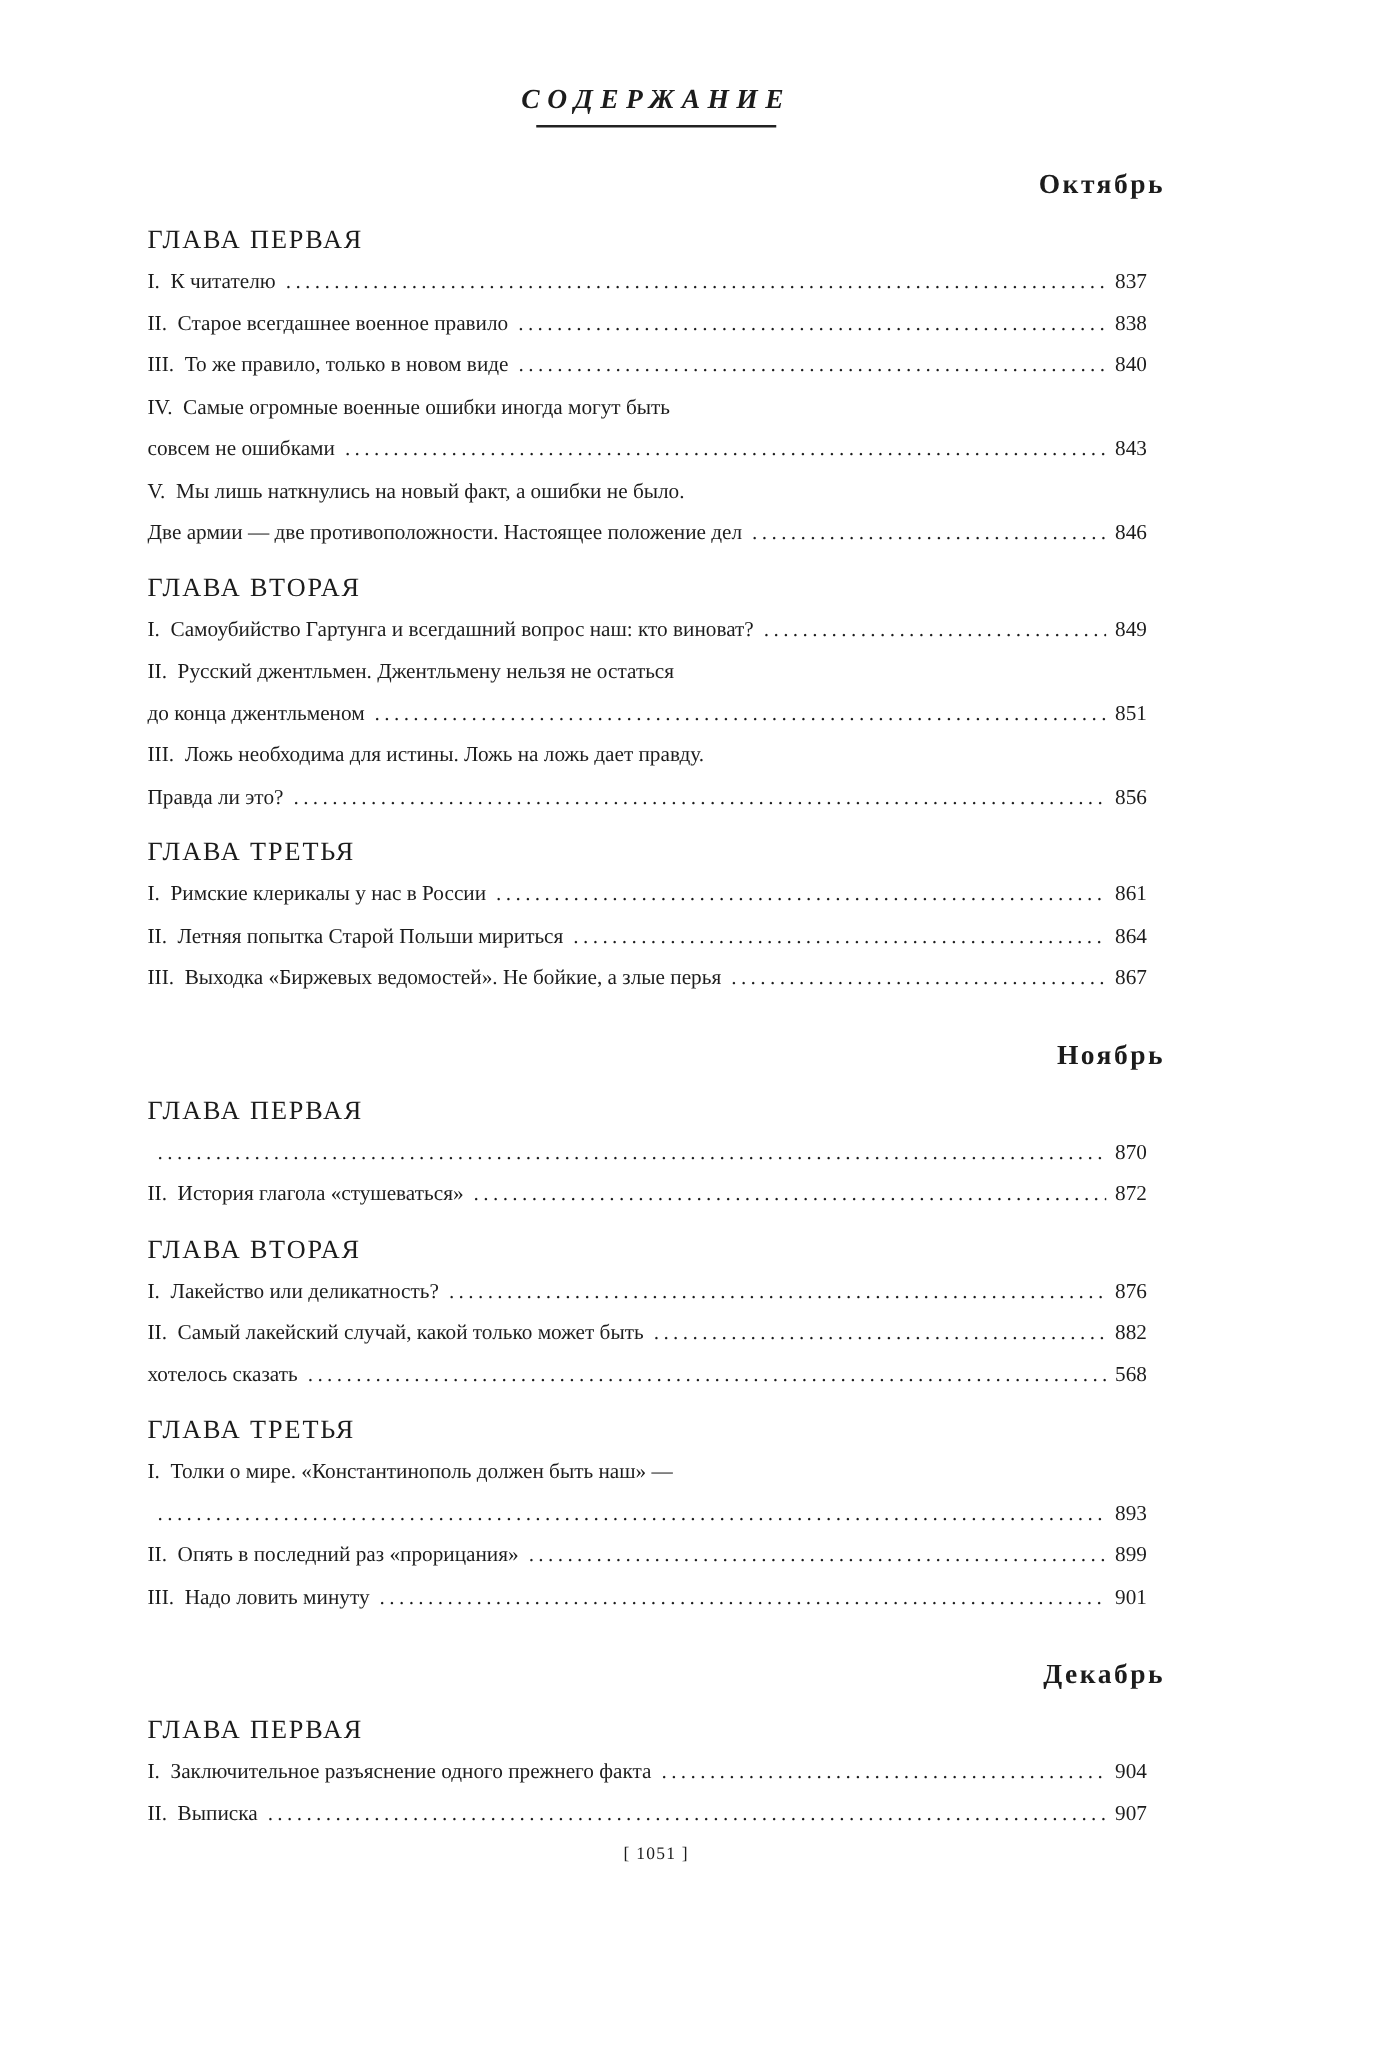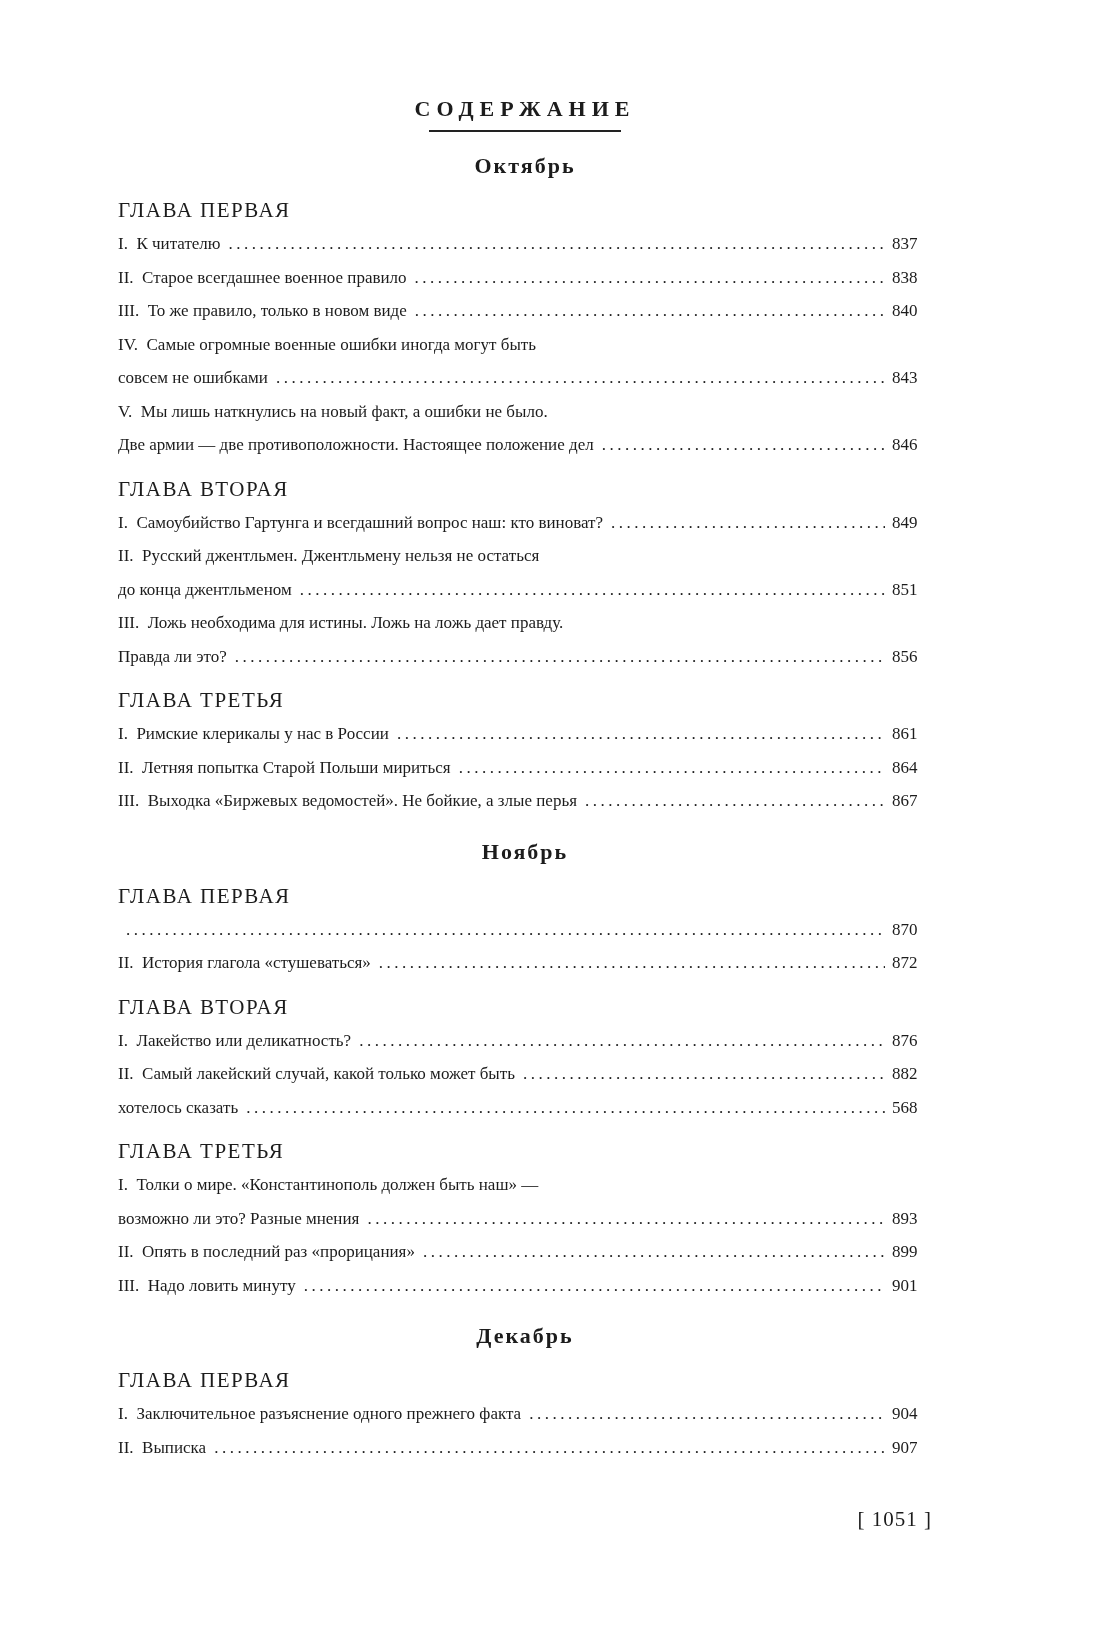--- a/index.html
+++ b/index.html
@@ -17,38 +17,39 @@
     left: 118px;
     top: 0;
     width: 814px;
     height: 1650px;
   }
   .doc-title {
     text-align: center;
     font-weight: bold;
     font-size: 22px;
     letter-spacing: 6px;
-    padding-top: 96px;
+    padding-top: 66px;
     line-height: 26px;
+    font-style: italic;
   }
   .title-rule {
     width: 192px;
     height: 2px;
     background: #222222;
     margin: 8px auto 0 auto;
   }
   .toc {
     margin-top: 6px;
   }
   .section-title {
-    text-align: center;
+    text-align: right;
     font-weight: bold;
     font-size: 22px;
     letter-spacing: 2px;
-    margin-top: 17px;
+    margin-top: 28px;
     margin-bottom: 2px;
     line-height: 34px;
   }
   .chapter-title {
     font-size: 21px;
     letter-spacing: 1.5px;
     margin-top: 11px;
     line-height: 33px;
   }
   .toc-entry { margin: 0; }
@@ -78,24 +79,23 @@
     flex: 0 0 auto;
     min-width: 40px;
     text-align: left;
     white-space: pre;
   }
   .page-footer {
     position: absolute;
     top: 1476px;
     left: 0;
     width: 100%;
-    text-align: right;
-    font-size: 21px;
+    text-align: center;
+    font-size: 14px;
     letter-spacing: 1px;
-    margin-top: 31px;
   }
 </style>
 </head>
 <body>
 
 <div class="page">
   <div class="doc-title">СОДЕРЖАНИЕ</div>
   <div class="title-rule"></div>
   <div class="toc">
       <div class="toc-section">
@@ -156,21 +156,21 @@
         </div>
         <div class="toc-entry">
           <div class="entry-line entry-last"><span class="entry-text">II.  Самый лакейский случай, какой только может быть</span><span class="dots">..........................................................................................................................................................................</span><span class="pagenum">882</span></div>
         </div>
         <div class="toc-entry">
           <div class="entry-line entry-last"><span class="entry-text">хотелось сказать</span><span class="dots">..........................................................................................................................................................................</span><span class="pagenum">568</span></div>
         </div>
         <div class="chapter-title">ГЛАВА ТРЕТЬЯ</div>
         <div class="toc-entry">
           <div class="entry-line">I.  Толки о мире. «Константинополь должен быть наш» —</div>
-          <div class="entry-line entry-last"><span class="entry-text">возможно ли это? Разные мнения</span><span class="dots">..........................................................................................................................................................................</span><span class="pagenum">893</span></div>
+          <div class="entry-line entry-last"><span class="dots">..........................................................................................................................................................................</span><span class="pagenum">893</span></div>
         </div>
         <div class="toc-entry">
           <div class="entry-line entry-last"><span class="entry-text">II.  Опять в последний раз «прорицания»</span><span class="dots">..........................................................................................................................................................................</span><span class="pagenum">899</span></div>
         </div>
         <div class="toc-entry">
           <div class="entry-line entry-last"><span class="entry-text">III.  Надо ловить минуту</span><span class="dots">..........................................................................................................................................................................</span><span class="pagenum">901</span></div>
         </div>
       </div>
       <div class="toc-section">
         <div class="section-title">Декабрь</div>

